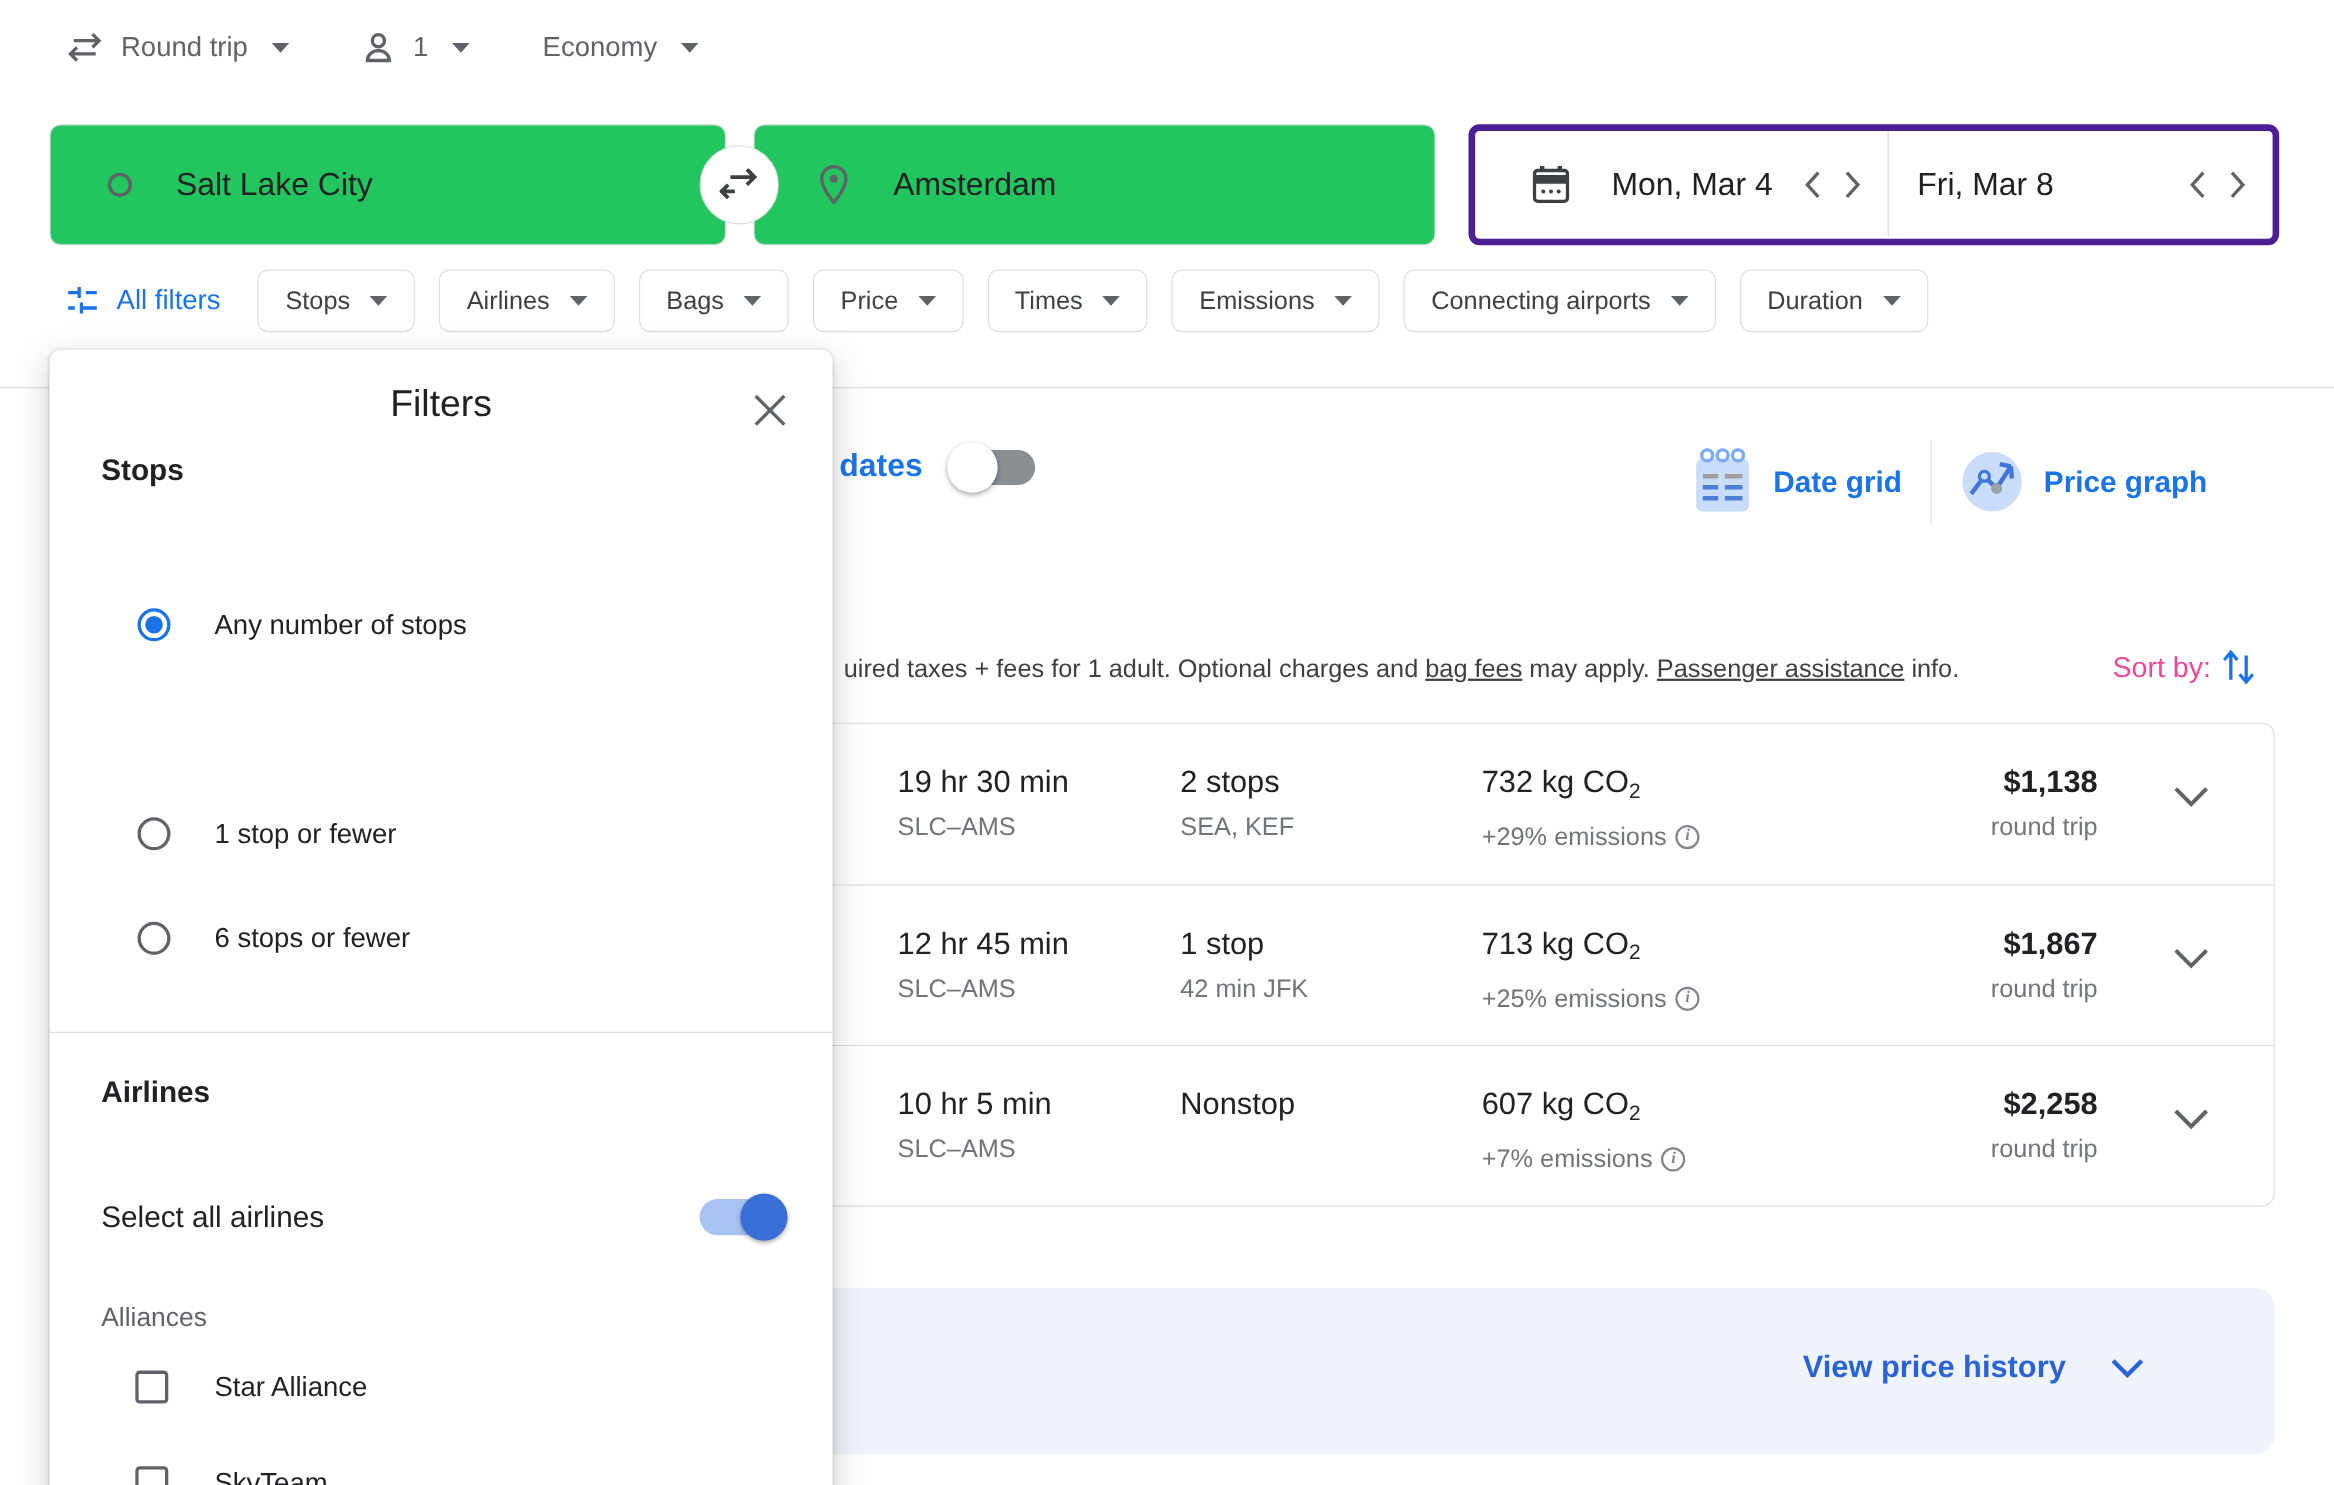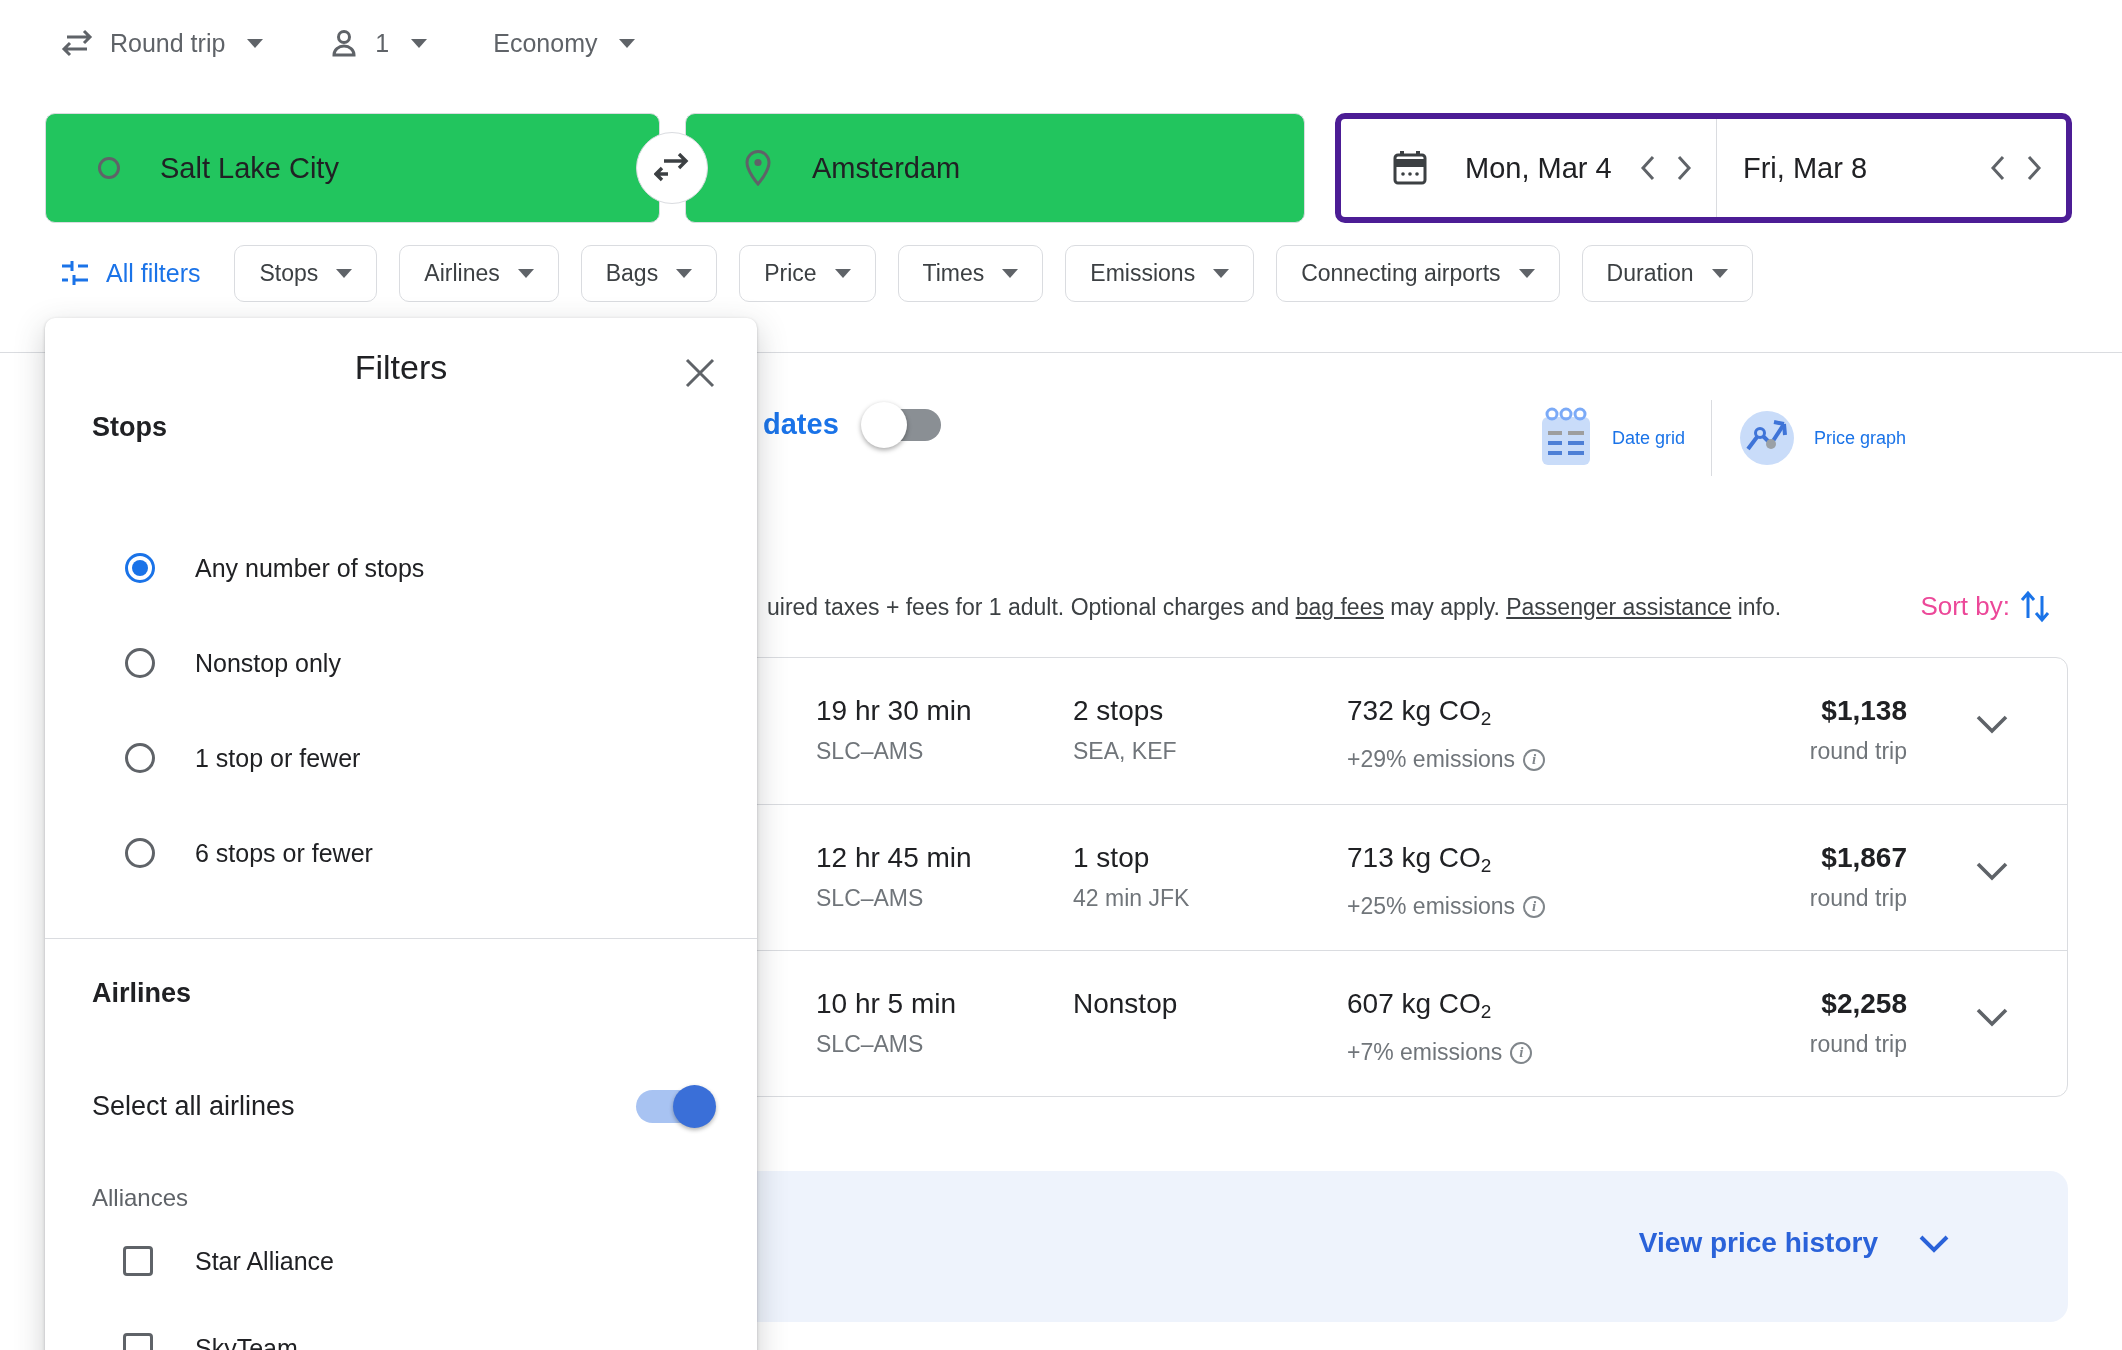--- a/index.html
+++ b/index.html
@@ -32,21 +32,21 @@
   .chip .caret { margin-left:2px; }
 
   .page-divider { position:absolute; top:352px; left:0; width:2122px; height:1px; background:#dadce0; }
 
   
   .dates-row { position:absolute; top:408px; left:763px; display:flex; align-items:center; gap:26px; }
   .dates-frag { color:#1a73e8; font-size:29px; font-weight:bold; }
   .toggle-off { position:relative; width:76px; height:32px; border-radius:16px; background:#8a8f94; cursor:pointer; }
   .toggle-off .knob { position:absolute; left:-4px; top:-7px; width:46px; height:46px; border-radius:50%; background:#fff; box-shadow:0 2px 5px rgba(0,0,0,.35); }
   .view-switcher { position:absolute; top:400px; left:1512px; display:flex; align-items:center; height:76px; }
-  .vs-item { display:flex; align-items:center; gap:18px; color:#1a73e8; font-size:18px; font-weight:400; cursor:pointer; padding:0 26px;justify-content:space-between; }
+  .vs-item { display:flex; align-items:center; gap:18px; color:#1a73e8; font-size:27px; font-weight:700; cursor:pointer; padding:0 26px;justify-content:space-between; }
   .vs-divider { width:1px; height:76px; background:#dadce0; }
 
   
   .disclaimer { position:absolute; top:594px; left:767px; font-size:23px; color:#3c4043; }
   .disclaimer .u { text-decoration:underline; }
   .sortby { position:absolute; top:588px; right:70px; display:flex; align-items:center; gap:8px; color:#ec4899; font-size:26px; cursor:pointer; }
 
   
   .results-card { position:absolute; top:657px; left:100px; width:1968px; border:1px solid #dadce0; border-radius:12px; background:#fff; }
   .flight-row { position:relative; height:146px; cursor:pointer; }
@@ -379,24 +379,20 @@
           <path d="M4 4 L30 30 M30 4 L4 30"></path>
         </svg>
     </span>
 
     <div class="fp-heading" style="top:94px;">Stops</div>
 
     <div class="radio-row" style="top:220px;">
       <span class="radio sel"></span>
       <span class="radio-label">Any number of stops</span>
     </div>
-    <div class="radio-row" style="top:315px;">
-      <span class="radio"></span>
-      <span class="radio-label">Nonstop only</span>
-    </div>
     <div class="radio-row" style="top:410px;">
       <span class="radio"></span>
       <span class="radio-label">1 stop or fewer</span>
     </div>
     <div class="radio-row" style="top:505px;">
       <span class="radio"></span>
       <span class="radio-label">6 stops or fewer</span>
     </div>
 
     <div class="fp-divider"></div>

